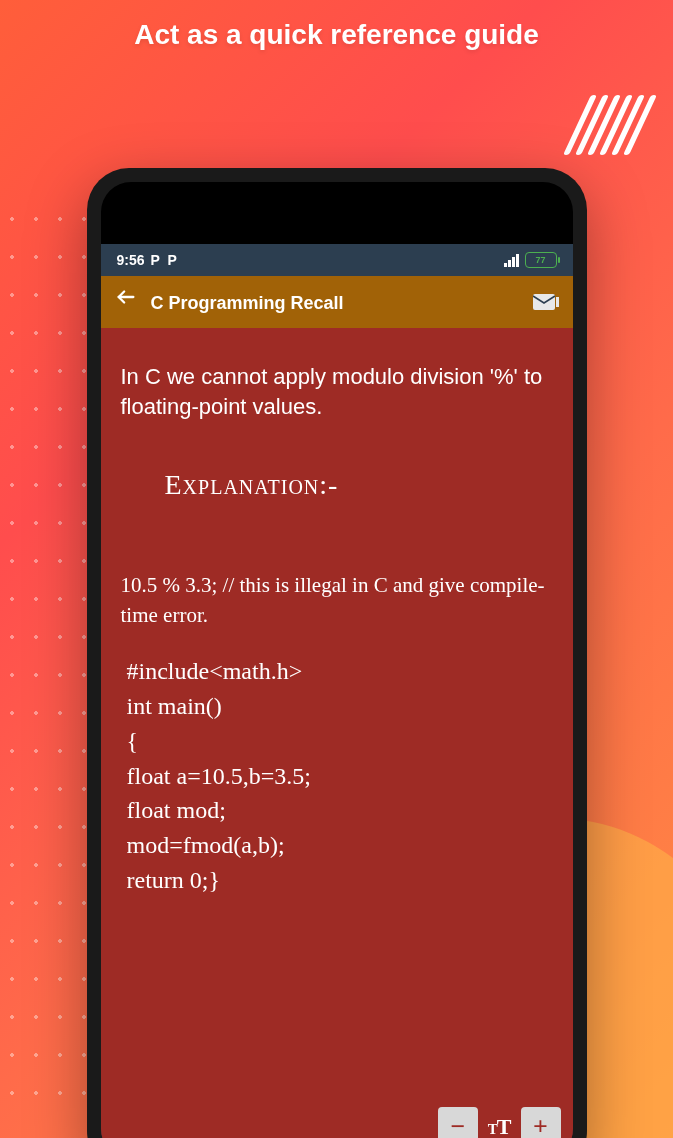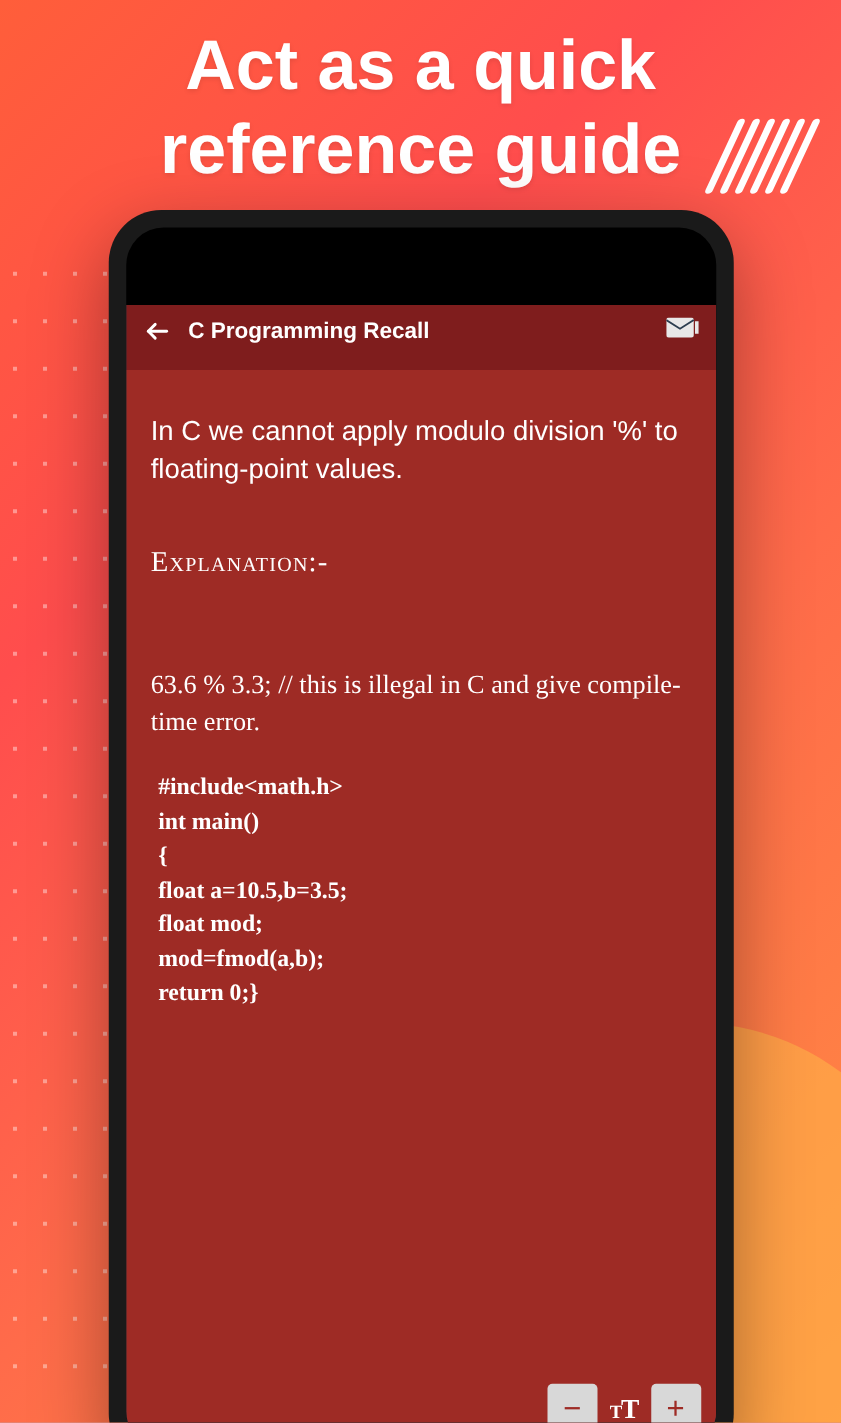--- a/index.html
+++ b/index.html
@@ -7,21 +7,21 @@
   width: 673px;
   height: 1138px;
   background: linear-gradient(135deg, #ff5e3a 0%, #ff4d4d 30%, #ff6b4a 60%, #ff8c42 100%);
   font-family: -apple-system, BlinkMacSystemFont, 'Segoe UI', Arial, sans-serif;
   position: relative;
   overflow: hidden;
 }
 .promo-title {
   text-align: center;
   color: #fff;
-  font-size: 56px;
+  font-size: 28px;
   font-weight: 700;
   padding: 18px 20px 0;
   line-height: 1.2;
   text-shadow: 0 2px 4px rgba(0,0,0,0.1);
 }
 .slashes {
   position: absolute;
   right: 30px;
   top: 95px;
   display: flex;
@@ -143,24 +143,24 @@
   content: "";
   position: absolute;
   right: -4px;
   top: 4px;
   width: 2px;
   height: 6px;
   background: #4caf50;
   border-radius: 1px;
 }
 .app-bar {
-  background: #7f1d1d;
-  color: #fff;
-  display: flex;
-  align-items: flex-start;
+  background: #a16207;
+  color: #fff;
+  display: flex;
+  align-items: flex-end;
   padding: 10px 14px 14px;
   gap: 14px;
 }
 .back-arrow { font-size: 22px; }
 .app-title { font-size: 18px; font-weight: 600; flex: 1; }
 .mail-icon svg { display: block; }
 .content {
   flex: 1;
   background: #9e2b25;
   color: #fff;
@@ -172,34 +172,34 @@
 .heading {
   font-size: 22px;
   font-weight: 400;
   line-height: 1.35;
   margin-bottom: 48px;
   font-family: -apple-system, Arial, sans-serif;
 }
 .explanation-label {
   font-variant: small-caps;
   letter-spacing: 1px;
-  font-size: 23px;
+  font-size: 28px;
   margin-bottom: 70px;
+  margin-left: 44px;
 }
 .body-text {
   font-size: 21px;
   line-height: 1.4;
   margin-bottom: 24px;
 }
 .code-block {
-  font-size: 19px;
+  font-size: 24px;
   line-height: 1.45;
   white-space: pre-line;
   padding-left: 6px;
-  font-weight: bold;
 }
 .controls {
   position: absolute;
   right: 12px;
   bottom: 12px;
   display: flex;
   align-items: center;
   gap: 10px;
 }
 .ctrl-btn {
@@ -237,20 +237,35 @@
 </div>
 <div class="bg-circle"></div>
 <div class="dots"></div>
 
 <div class="phone">
   <div class="camera"></div>
   <div class="speaker"></div>
   <div class="phone-inner">
     <div class="screen">
 
+      <div class="status-bar">
+        <div class="status-left">
+          <span>9:56</span>
+          <span style="letter-spacing:2px">P  P</span>
+        </div>
+        <div class="status-right">
+          <span class="signal">
+              <i></i>
+              <i></i>
+              <i></i>
+              <i></i>
+            </span>
+          <span class="battery">77</span>
+        </div>
+      </div>
 
       <div class="app-bar">
         <span class="back-arrow">
           <svg width="22" height="22" viewBox="0 0 24 24" fill="none" stroke="#fff" stroke-width="2.5" stroke-linecap="round" stroke-linejoin="round">
               <line x1="20" y1="12" x2="4" y2="12"></line>
               <polyline points="10 18 4 12 10 6"></polyline>
             </svg>
         </span>
         <span class="app-title">C Programming Recall</span>
         <span class="mail-icon">
@@ -258,21 +273,21 @@
               <rect x="0" y="0" width="22" height="16" rx="2" fill="#e8e8e8"></rect>
               <path d="M0 2 L11 9 L22 2" stroke="#2c3e50" stroke-width="1.5" fill="none"></path>
               <rect x="23" y="3" width="3" height="10" fill="#e8e8e8"></rect>
             </svg>
         </span>
       </div>
 
       <div class="content">
         <div class="heading">In C we cannot apply modulo division '%' to floating-point values.</div>
         <div class="explanation-label">Explanation:-</div>
-        <div class="body-text"> 63.6 % 3.3; // this is illegal in C and give compile-time error.</div>
+        <div class="body-text"> 10.5 % 3.3; // this is illegal in C and give compile-time error.</div>
         <div class="code-block"> #include&lt;math.h&gt;
 int main()
 {
 float a=10.5,b=3.5;
 float mod;
 mod=fmod(a,b);
 return 0;}</div>
 
         <div class="controls">
           <div class="ctrl-btn">−</div>

